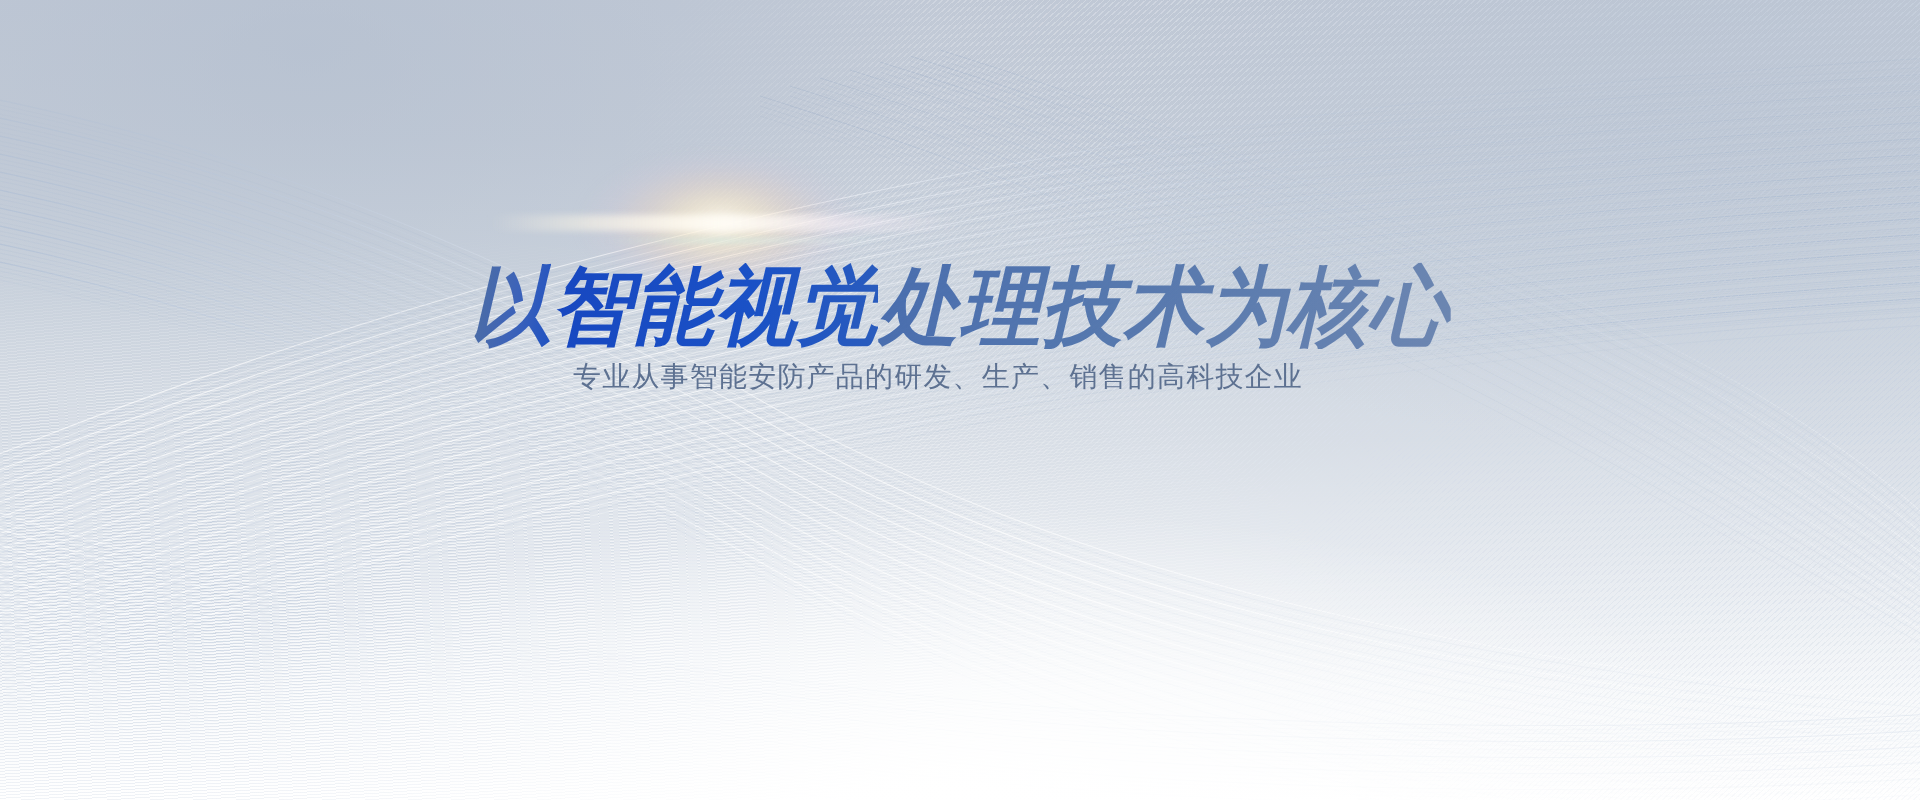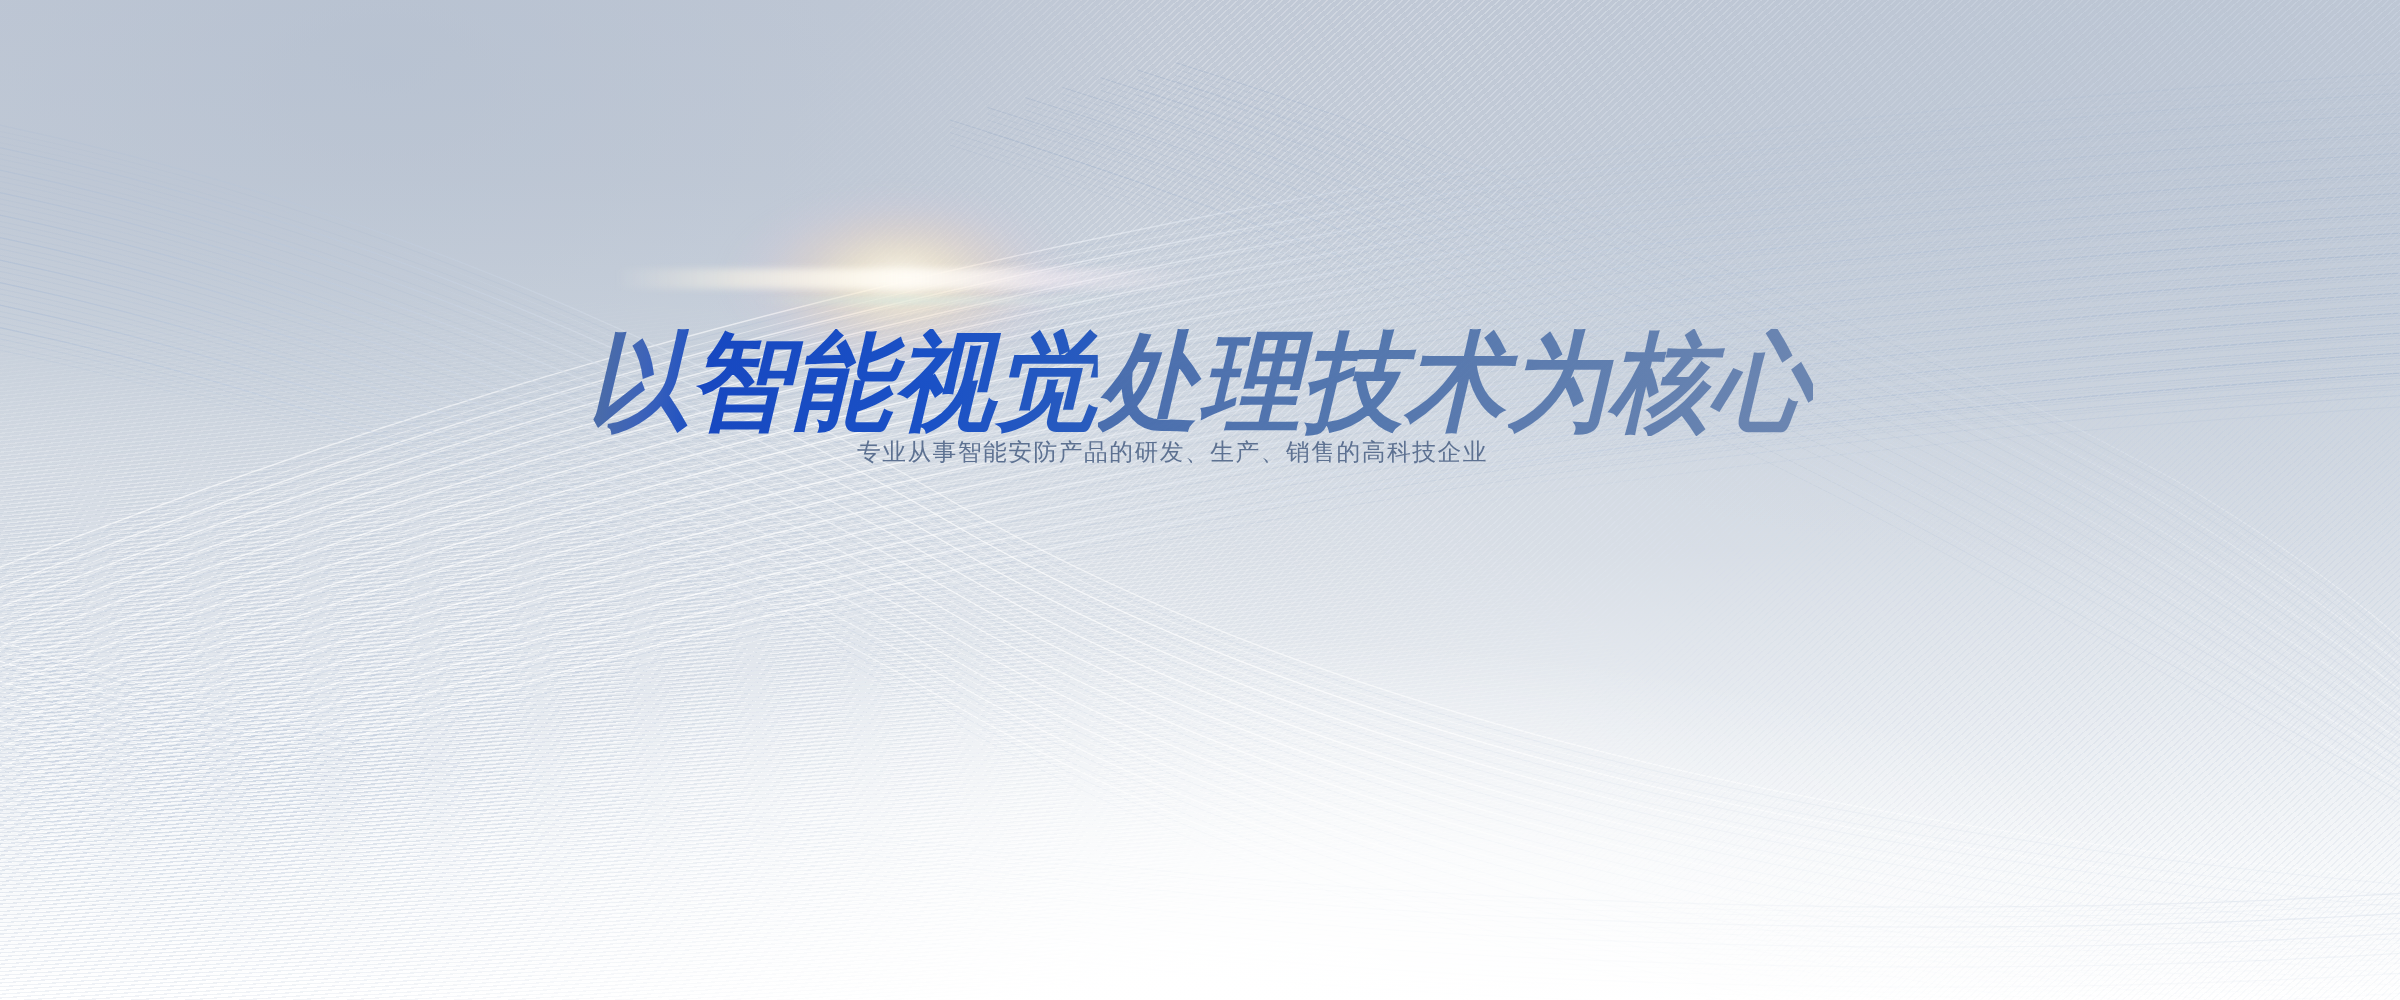--- a/index.html
+++ b/index.html
@@ -193,21 +193,21 @@
     -webkit-text-fill-color: transparent;
     opacity: 0.93;
   }
 
   #subtitle {
     position: absolute;
     top: 330px;
     left: 0;
     width: 1876px;
     text-align: center;
-    font-size: 19px;
+    font-size: 28px;
     letter-spacing: 1.2px;
     color: #5d7191;
     font-weight: 400;
     white-space: nowrap;
     user-select: none;
   }
 
   #cta-wrap {
     position: absolute;
     top: 508px;

